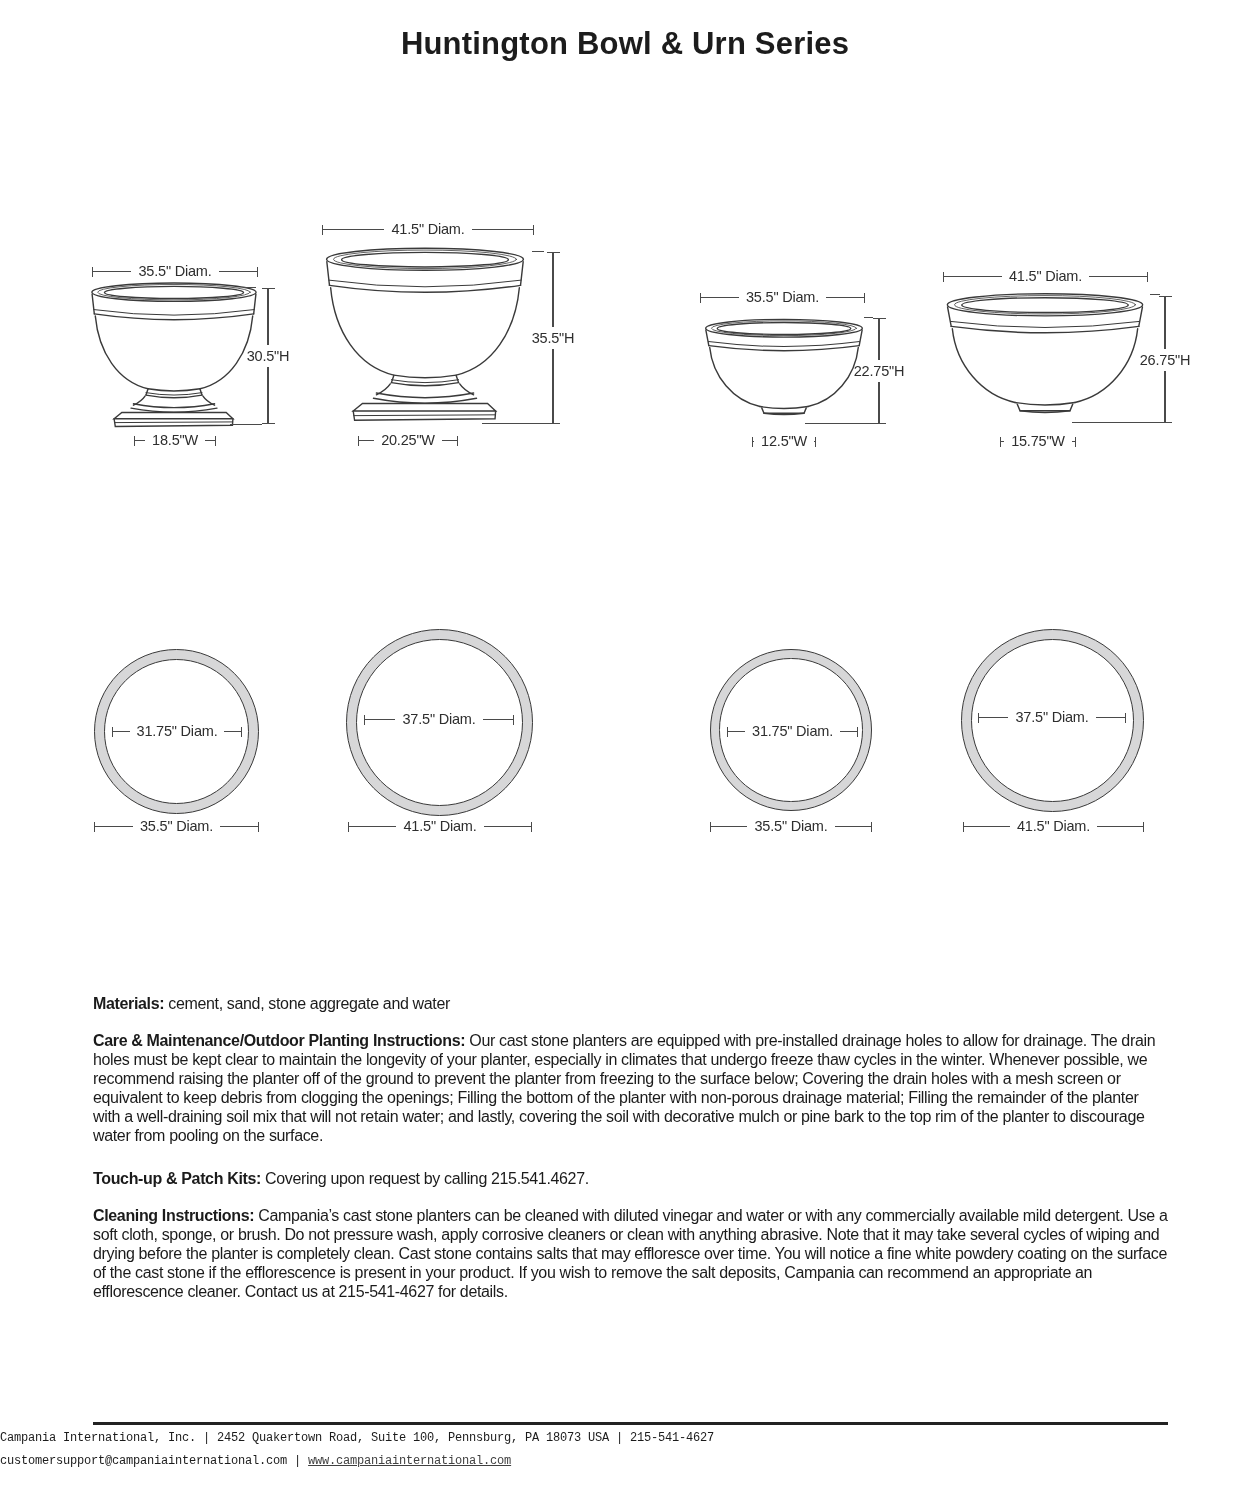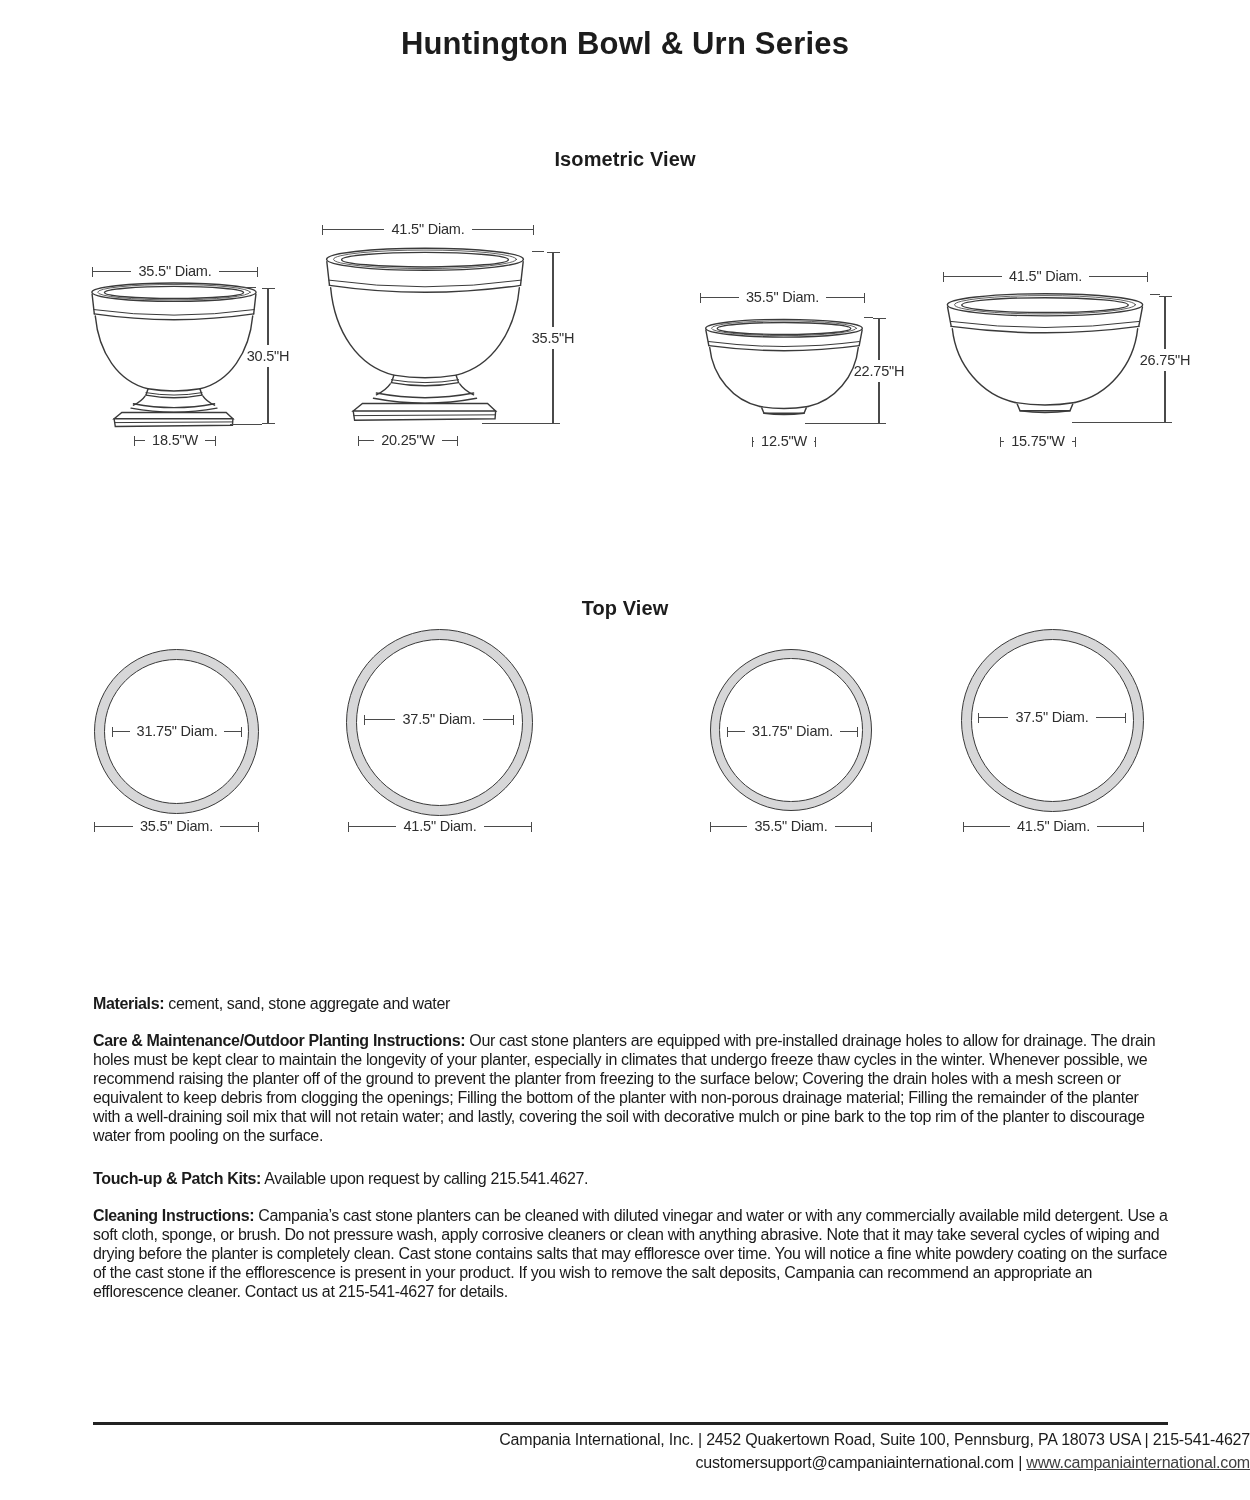--- a/index.html
+++ b/index.html
@@ -56,32 +56,31 @@
   
   .textblock { position:absolute; left:93px; width:1076px; }
   .para {
     position:absolute; margin:0; font-size:16px; line-height:19px;
     letter-spacing:-0.35px; color:#1b1b1b;
   }
   .para b { letter-spacing:-0.35px; }
 
   
   .footer-rule { position:absolute; left:93px; top:1422px; width:1075px; height:2.6px; background:#222; }
-  .footer-line { position:absolute; left:0; width:100%; text-align:right; font-size:16px; letter-spacing:-0.2px; color:#1b1b1b; }
+  .footer-line { position:absolute; left:0; width:100%; text-align:left; font-size:12px; letter-spacing:-0.2px; color:#1b1b1b;font-family:Liberation Mono, monospace; }
   .footer-1 { top:1431px; }
   .footer-2 { top:1454px; }
   .weblink { color:#404040; text-decoration:underline; cursor:pointer; }
 </style>
 </head>
 <body>
 
 <div class="page">
 
   <div class="page-title">Huntington Bowl &amp; Urn Series</div>
-  <div class="section-heading heading-iso">Isometric View</div>
 
   <svg class="drawing" style="left:89px; top:281px;" width="170" height="147" viewBox="0 0 176 152">
     <g fill="none" stroke="#3a3a3a" stroke-width="1.4" stroke-linecap="round">
       <ellipse cx="88" cy="11.5" rx="85" ry="9.5"></ellipse>
       <ellipse cx="88" cy="11.5" rx="79" ry="8" stroke-width="0.8"></ellipse>
       <ellipse cx="88" cy="11.8" rx="72" ry="6.3"></ellipse>
       <path d="M3.2,13.5 L5.5,34"></path>
       <path d="M172.8,13.5 L170.5,34"></path>
       <path d="M5,29.5 Q88,41 171,29.5" stroke-width="1"></path>
       <path d="M5.5,34 Q88,46 170.5,34"></path>
@@ -251,21 +250,20 @@
   <div class="hdim" style="left:1000px; top:434px; width:76px;">
     <span class="tick"></span>
       <span class="line"></span>
       <span class="lab">15.75"W</span>
       <span class="line"></span>
       <span class="tick"></span>
   </div>
   <div class="connector" style="left:1150px; top:294px; width:10px;"></div>
   <div class="connector" style="left:1072px; top:422px; width:91px;"></div>
 
-  <div class="section-heading heading-top">Top View</div>
 
   <div class="ring" style="left:94px; top:649px; width:165px; height:165px;">
     <div class="inner inner-small"></div>
   </div>
   <div class="ring" style="left:346px; top:629px; width:187px; height:187px;">
     <div class="inner inner-large"></div>
   </div>
   <div class="ring" style="left:710px; top:649px; width:162px; height:162px;">
     <div class="inner inner-small"></div>
   </div>
@@ -329,21 +327,21 @@
       <span class="lab">41.5" Diam.</span>
       <span class="line"></span>
       <span class="tick"></span>
   </div>
 
   <div class="textblock">
     <p class="para" style="top:994px; width:1076px;"><b>Materials:</b><span> cement, sand, stone aggregate and water</span></p>
 
     <p class="para" style="top:1031px; width:1076px;"><b>Care &amp; Maintenance/Outdoor Planting Instructions:</b><span> Our cast stone planters are equipped with pre-installed drainage holes to allow for drainage. The drain holes must be kept clear to maintain the longevity of your planter, especially in climates that undergo freeze thaw cycles in the winter.  Whenever possible, we recommend raising the planter off of the ground to prevent the planter from freezing to the surface below; Covering the drain holes with a mesh screen or equivalent to keep debris from clogging the openings; Filling the bottom of the planter with non-porous drainage material; Filling the remainder of the planter with a well-draining soil mix that will not retain water; and lastly, covering the soil with decorative mulch or pine bark to the top rim of the planter to discourage water from pooling on the surface.</span></p>
 
-    <p class="para" style="top:1169px; width:1076px;"><b>Touch-up &amp; Patch Kits:</b><span> Available upon request by calling 215.541.4627.</span></p>
+    <p class="para" style="top:1169px; width:1076px;"><b>Touch-up &amp; Patch Kits:</b><span> Covering upon request by calling 215.541.4627.</span></p>
 
     <p class="para" style="top:1206px; width:1076px;"><b>Cleaning Instructions:</b><span> Campania’s cast stone planters can be cleaned with diluted vinegar and water or with any commercially available mild detergent. Use a soft cloth, sponge, or brush. Do not pressure wash, apply corrosive cleaners or clean with anything abrasive. Note that it may take several cycles of wiping and drying before the planter is completely clean. Cast stone contains salts that may effloresce over time. You will notice a fine white powdery coating on the surface of the cast stone if the efflorescence is present in your product. If you wish to remove the salt deposits, Campania can recommend an appropriate an efflorescence cleaner. Contact us at 215-541-4627 for details.</span></p>
   </div>
 
   <div class="footer-rule"></div>
   <div class="footer-line footer-1">Campania International, Inc. | 2452 Quakertown Road, Suite 100, Pennsburg, PA 18073 USA | 215-541-4627</div>
   <div class="footer-line footer-2">
     <span>customersupport@campaniainternational.com</span><span> | </span><a class="weblink">www.campaniainternational.com</a>
   </div>
 

